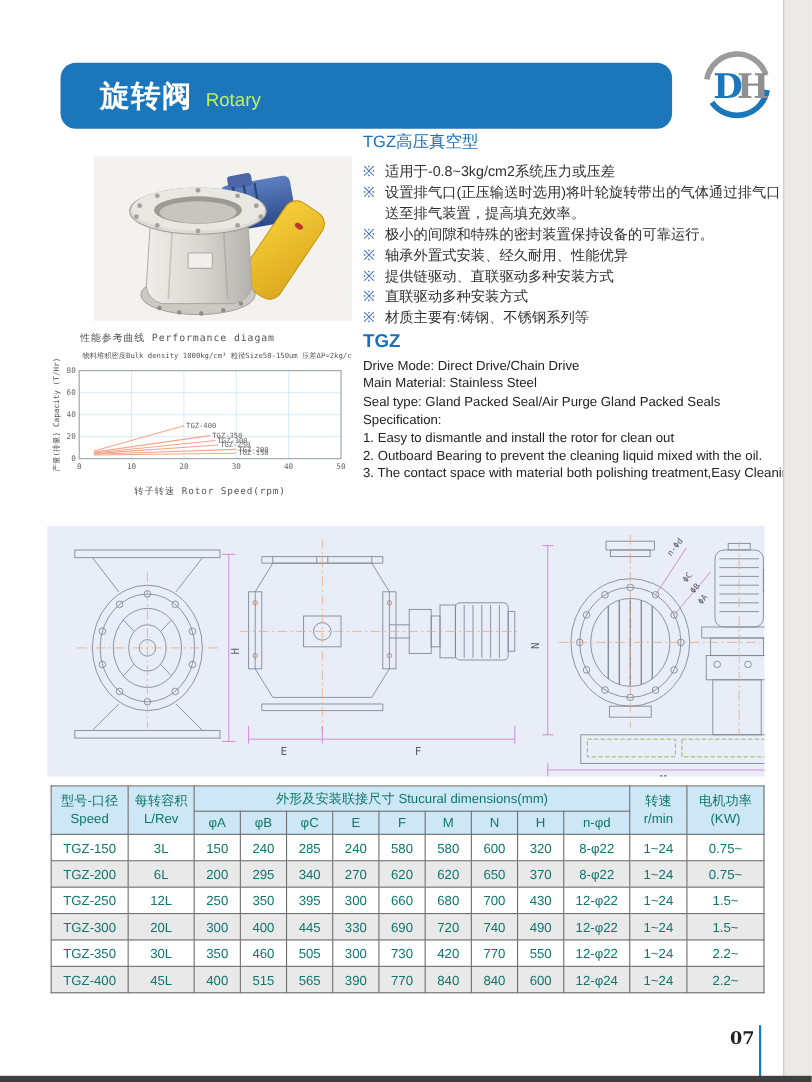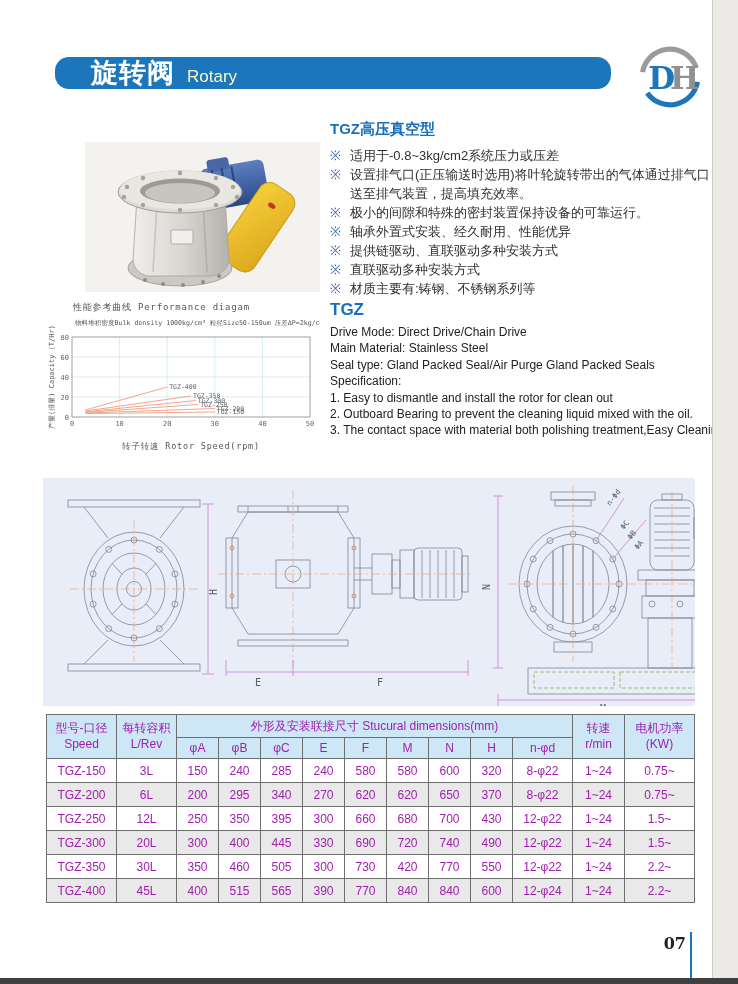--- a/index.html
+++ b/index.html
@@ -4,34 +4,34 @@
 <style>
   html,body{margin:0;padding:0;}
   body{width:738px;height:984px;position:relative;background:#ffffff;font-family:"Liberation Sans",sans-serif;overflow:hidden;}
   .abs{position:absolute;}
 
   
   .page-edge-right{left:712px;top:0;width:26px;height:984px;background:#eceae7;border-left:1px solid #cdc9c5;}
   .page-edge-bottom{left:0;top:978px;width:738px;height:6px;background:#3f3f3f;}
 
   
-  .header-bar{left:55px;top:57px;width:556px;height:32px;background:#1b76bc;border-radius:14px;display:flex;align-items:center;padding-left:36px;box-sizing:border-box;}
+  .header-bar{left:55px;top:57px;width:556px;height:60px;background:#1b76bc;border-radius:14px;display:flex;align-items:center;padding-left:36px;box-sizing:border-box;}
   .title-cn{color:#fff;font-size:27px;font-weight:bold;letter-spacing:1px;}
-  .title-en{color:#fef9c3;font-size:17px;margin-left:12px;margin-top:7px;}
+  .title-en{color:#bef264;font-size:17px;margin-left:12px;margin-top:7px;}
   .logo{left:637px;top:44px;width:66px;height:66px;}
   .logo text{font-family:"DejaVu Serif",serif;font-weight:bold;font-size:30px;}
   .logo-d{fill:#1b76bc;}
   .logo-h{fill:#8f9093;}
 
   
   .photo{left:85px;top:142px;width:235px;height:150px;}
 
   
   .intro{left:330px;top:120px;width:390px;}
-  .h-blue{color:#1a6fbd;font-size:15px;font-weight:bold;margin-bottom:7px;}
+  .h-blue{color:#1a6fbd;font-size:15px;font-weight:normal;margin-bottom:7px;}
   .bullet{display:flex;font-size:13px;line-height:19px;color:#303030;}
   .mark{width:20px;flex:0 0 20px;color:#3f6cb5;}
   .btxt{flex:1;}
 
   
   .specs{left:330px;top:300px;width:412px;}
   .h-blue2{color:#1a6fbd;font-size:17px;font-weight:bold;margin-bottom:4px;}
   .spec-line{font-size:12px;line-height:16.4px;color:#222;}
 
   
@@ -48,21 +48,21 @@
   .ln{stroke:#7e8796;stroke-width:0.8;fill:none;}
   .lnb{stroke:#7e8796;stroke-width:1.2;fill:none;}
   .cl{stroke:#f0a874;stroke-width:0.7;fill:none;stroke-dasharray:9 3 2 3;}
   .dm{stroke:#cf7fd0;stroke-width:0.8;fill:none;}
   .grn{stroke:#85b84f;stroke-width:0.8;fill:none;stroke-dasharray:4 2;}
   .ob{stroke:#c8825f;stroke-width:0.8;fill:none;}
   .dim-label{font:10px "DejaVu Sans Mono",monospace;fill:#5a5f6b;}
   .dim-label-sm{font:7.5px "DejaVu Sans Mono",monospace;fill:#5a5f6b;}
 
   
-  .spec-table{position:absolute;left:46px;top:714px;width:648px;border-collapse:collapse;table-layout:fixed;text-align:center;color:#a21caf;}
+  .spec-table{position:absolute;left:46px;top:714px;width:648px;border-collapse:collapse;table-layout:fixed;text-align:center;color:#0f766e;}
   .spec-table th,.spec-table td{border:1px solid #6e6e6e;font-size:12px;font-weight:normal;padding:0;}
   .spec-table thead th{background:#cde7f6;}
   .spec-table thead tr:first-child th{height:22px;}
   .spec-table thead tr:last-child th{height:20px;}
   .spec-table tbody td{height:23px;background:#fff;}
   .spec-table tbody tr.alt td{background:#e9e9e9;}
   .th2{display:block;line-height:1.3;}
 
   
   .pageno{left:640px;top:934px;width:46px;text-align:right;font-family:"DejaVu Serif",serif;font-weight:bold;font-size:16px;color:#222;}

